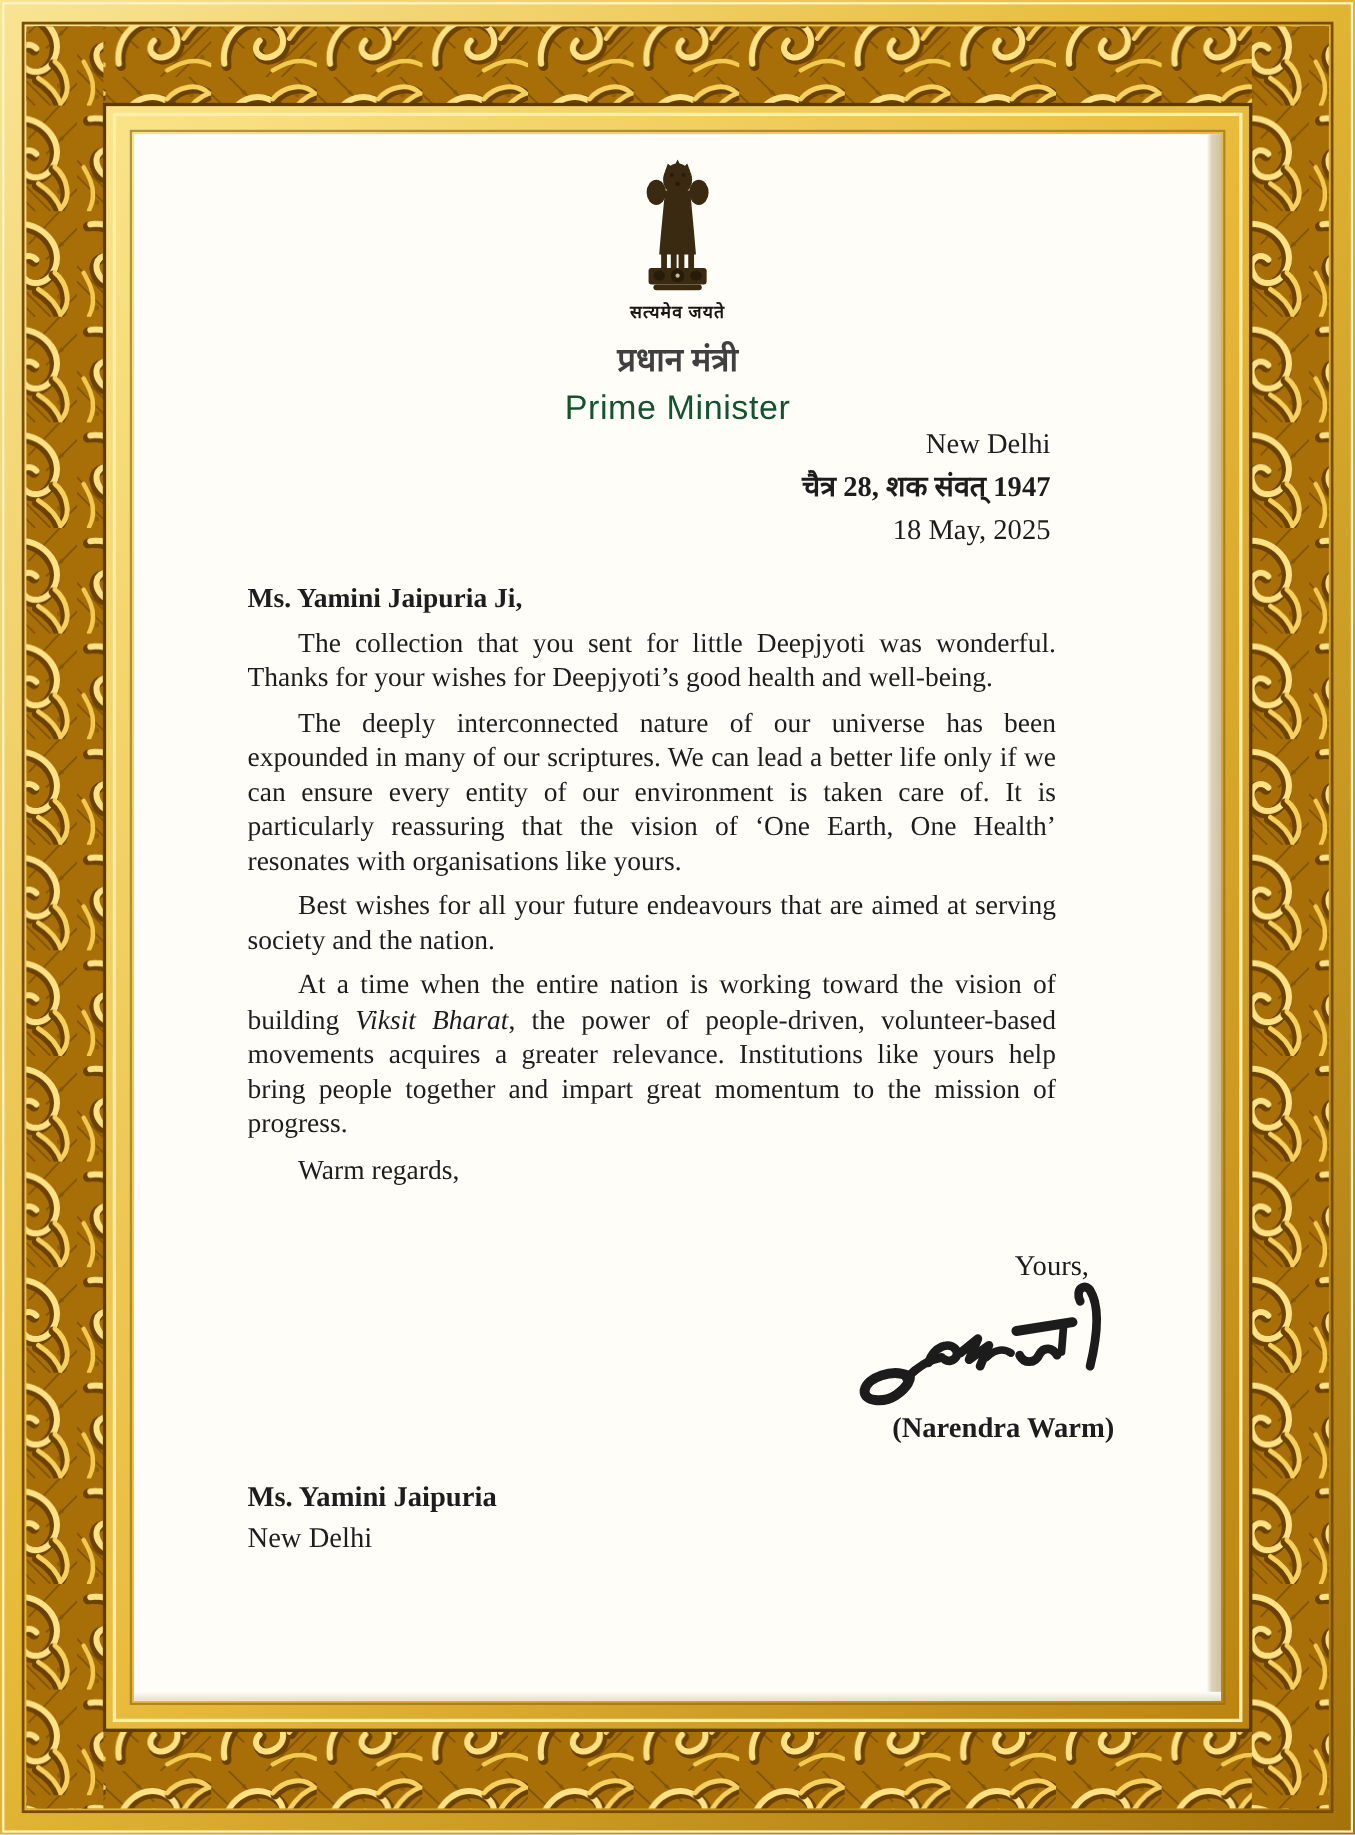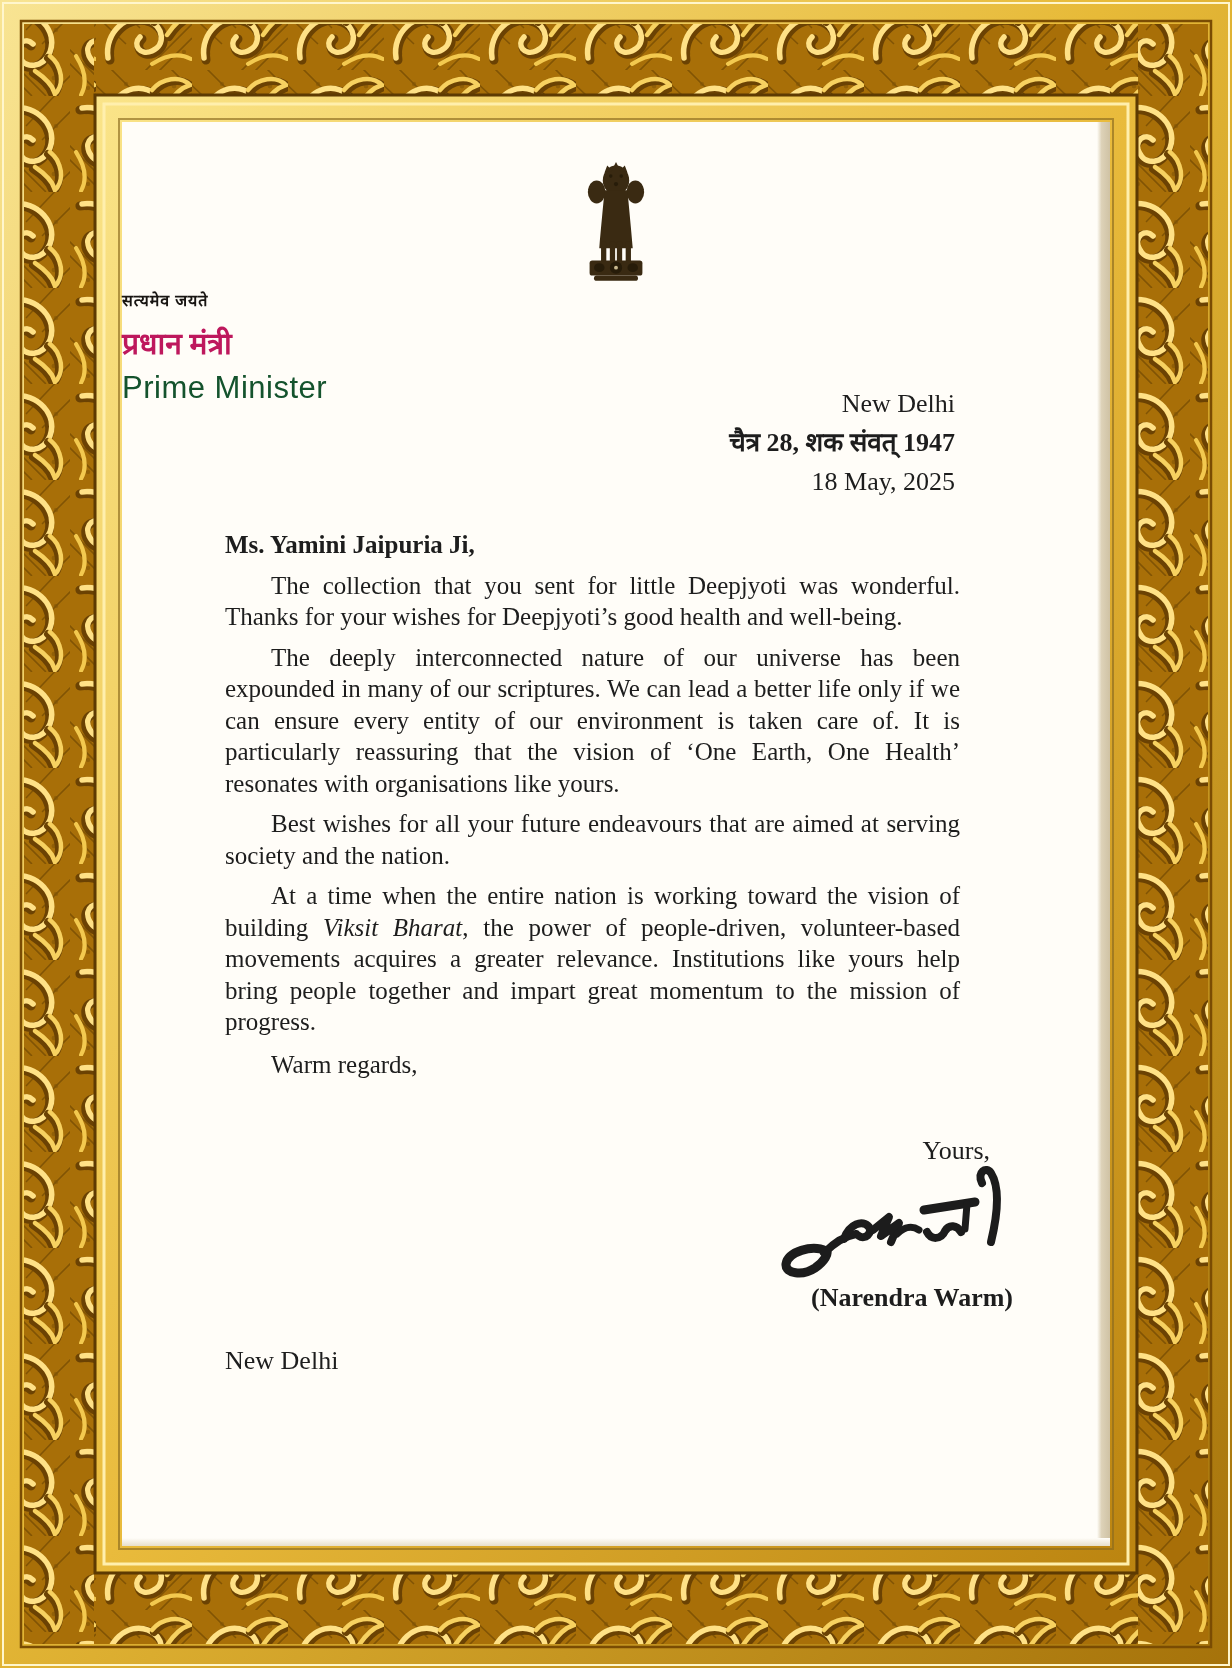--- a/index.html
+++ b/index.html
@@ -14,24 +14,24 @@
   }
   .canvas-strip-right{
     position:absolute;right:0;top:0;width:13px;height:100%;
     background:linear-gradient(to right,#fffdf8 0%,#ddd2b8 35%,#cfc2a4 100%);
   }
   .canvas-strip-bottom{
     position:absolute;left:0;bottom:0;width:100%;height:8px;
     background:linear-gradient(to bottom,#fffdf8 0%,#e7dfcb 100%);
   }
   
-  #letterhead{position:absolute;left:0;top:33px;width:100%;text-align:left;}
+  #letterhead{position:absolute;left:0;top:16px;width:100%;text-align:center;}
   #emblem{display:block;margin:0 auto;width:92px;height:132px;}
   .motto{font-size:16px;font-weight:700;letter-spacing:1px;margin-top:2px;color:#181512;}
-  .title-hindi{font-size:30px;font-weight:600;margin-top:11px;color:#be185d;}
+  .title-hindi{font-size:30px;font-weight:600;margin-top:11px;color:#404040;}
   .title-english{font-family:"Liberation Sans","DejaVu Sans",sans-serif;font-size:31px;margin-top:7px;letter-spacing:.5px;color:#14532d;}
   
   #dateline{position:absolute;top:262px;right:155px;text-align:right;font-size:26px;line-height:39px;}
   #dateline .saka{font-weight:600;text-align:right;}
   
   #body-col{position:absolute;left:103px;top:402px;width:735px;font-size:25px;line-height:31.5px;text-align:justify;}
   #body-col .salutation{font-weight:700;margin:5px 0 9px 0;}
   #body-col p{margin:9px 0 0 0;text-indent:46px;}
   .italic{font-style:italic;}
   .warm{margin-top:11px !important;}
@@ -176,16 +176,17 @@
         <path d="M119,69 C127,61 135,61 141,65" stroke-width="7"></path>
         <path d="M149,67 C153,75 163,75 167,66 C171,59 179,60 183,67" stroke-width="8"></path>
         <path d="M146,45 L197,37" stroke-width="9"></path>
         <path d="M189,39 L187,64" stroke-width="7"></path>
         <path d="M213,77 C219,52 223,24 213,8 C208,1 199,7 204,18" stroke-width="8"></path>
       </g>
     </svg>
     <div class="signer">(Narendra Warm)</div>
 
     <div id="recipient">
+      <div class="name">Ms. Yamini Jaipuria</div>
       <div>New Delhi</div>
     </div>
   </div>
 </div>
 
 </body></html>

